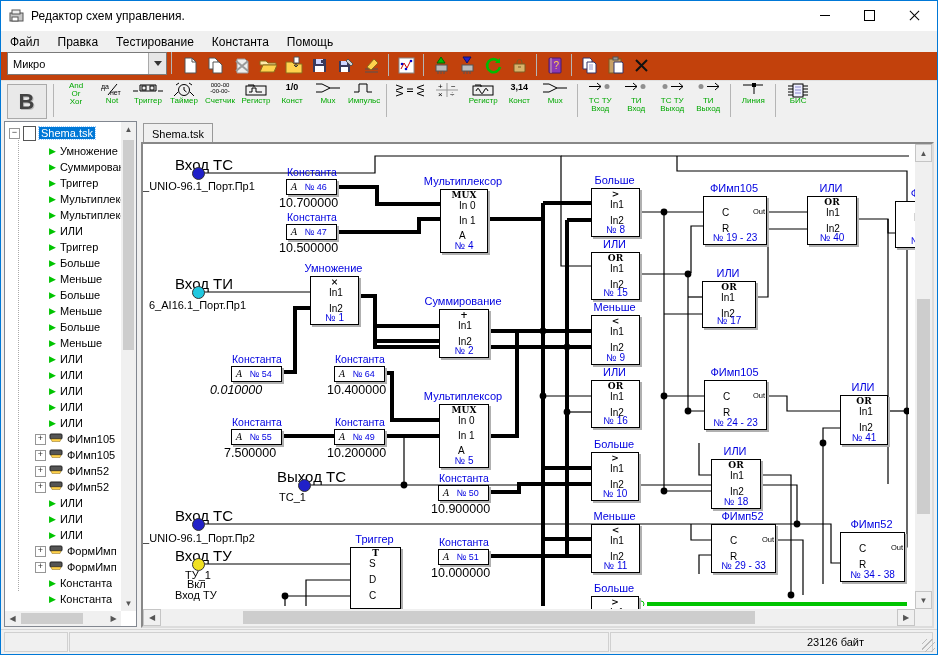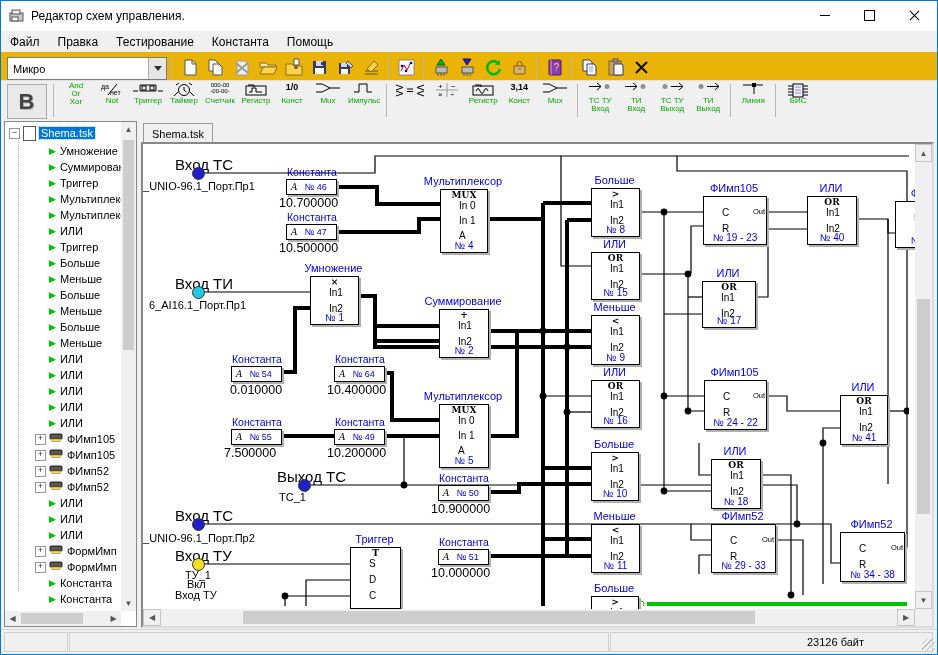--- a/index.html
+++ b/index.html
@@ -13,21 +13,21 @@
   .wbtn{width:45px;height:29px;display:flex;align-items:center;justify-content:center;}
   .glyph-min{width:10px;height:1px;background:#000;}
   .glyph-max{width:9px;height:9px;border:1px solid #000;}
   .glyph-close{position:relative;width:11px;height:11px;}
   .glyph-close:before,.glyph-close:after{content:"";position:absolute;left:-1px;top:5px;width:13px;height:1px;background:#000;}
   .glyph-close:before{transform:rotate(45deg);} .glyph-close:after{transform:rotate(-45deg);}
   
   #menubar{position:absolute;left:0;top:30px;right:0;height:21px;background:#f0f0f0;display:flex;align-items:center;font-size:12px;}
   .menuitem{padding:2px 9px;color:#000;}
   
-  #toolbar1{position:absolute;left:0;top:51px;right:0;height:28px;background:#eab308;display:flex;align-items:flex-end;border-bottom:1px solid #e0e0e0;}
+  #toolbar1{position:absolute;left:0;top:51px;right:0;height:28px;background:#c2410c;display:flex;align-items:flex-start;border-bottom:1px solid #e0e0e0;}
   #combo{width:158px;height:21px;border:1px solid #7a7a7a;background:#fff;margin-left:6px;position:relative;display:flex;align-items:center;}
   #combo .val{font-size:11px;margin-left:5px;}
   #combo .drop{position:absolute;right:0;top:0;bottom:0;width:17px;background:#e6e6e6;border-left:1px solid #aaa;display:flex;align-items:center;justify-content:center;}
   .dntri{width:0;height:0;border-left:4px solid transparent;border-right:4px solid transparent;border-top:5px solid #333;}
   .tbtn{width:26px;height:26px;display:flex;align-items:center;justify-content:center;}
   .tsep{width:1px;height:22px;background:#b5b5b5;margin:0 4px;}
   
   #toolbar2{position:absolute;left:0;top:80px;right:0;height:39px;background:#f0f0f0;display:flex;align-items:stretch;border-bottom:1px solid #cfcfcf;}
   .t2sep{width:1px;background:#b5b5b5;margin:3px 4px;}
   .t2btn{min-width:32px;padding:1px 2px;display:flex;flex-direction:column;align-items:center;justify-content:flex-start;}
@@ -755,21 +755,21 @@
                 <div class="pin" style="top: 10px;">In 0</div>
                 <div class="pin" style="top: 25px;">In 1</div>
                 <div class="pin" style="top: 40px;">A</div>
                 <div class="blknum">№ 5</div>
               </div>
               <div class="blklabel" style="left: 516.5px; top: 222px;">ФИмп105</div>
               <div class="blk" style="left: 561px; top: 236px; width: 61px; height: 48px;">
                 <div class="pin" style="top: 10px;">C</div>
                 <div class="pin" style="top: 26px;">R</div>
                 <div class="pout" style="top: 10px;">Out</div>
-                <div class="blknum">№ 24 - 22</div>
+                <div class="blknum">№ 24 - 23</div>
               </div>
               <div class="blklabel" style="left: 645px; top: 237px;">ИЛИ</div>
               <div class="blk" style="left: 697px; top: 251px; width: 46px; height: 48px;">
                 <div class="blktitle">OR</div>
                 <div class="pin" style="top: 10px;">In1</div>
                 <div class="pin" style="top: 26px;">In2</div>
                 <div class="blknum">№ 41</div>
               </div>
               <div class="blklabel" style="left: 396px; top: 294px;">Больше</div>
               <div class="blk" style="left: 448px; top: 308px; width: 46px; height: 47px;">
@@ -828,21 +828,21 @@
               <div class="cbox" style="left: 143px; top: 80px;">
                 <span class="cletter">A</span>
                 <span class="cnum">№ 47</span>
               </div>
               <div class="cval" style="left: 136px; top: 97px;">10.500000</div>
               <div class="clabel" style="left: 89px; top: 209px;">Константа</div>
               <div class="cbox" style="left: 88px; top: 222px;">
                 <span class="cletter">A</span>
                 <span class="cnum">№ 54</span>
               </div>
-              <div class="cval" style="left: 87px; top: 239px;">0.010000</div>
+              <div class="cval" style="left: 67px; top: 239px; font-style: italic;">0.010000</div>
               <div class="clabel" style="left: 192px; top: 209px;">Константа</div>
               <div class="cbox" style="left: 191px; top: 222px;">
                 <span class="cletter">A</span>
                 <span class="cnum">№ 64</span>
               </div>
               <div class="cval" style="left: 184px; top: 239px;">10.400000</div>
               <div class="clabel" style="left: 89px; top: 272px;">Константа</div>
               <div class="cbox" style="left: 88px; top: 285px;">
                 <span class="cletter">A</span>
                 <span class="cnum">№ 55</span>

